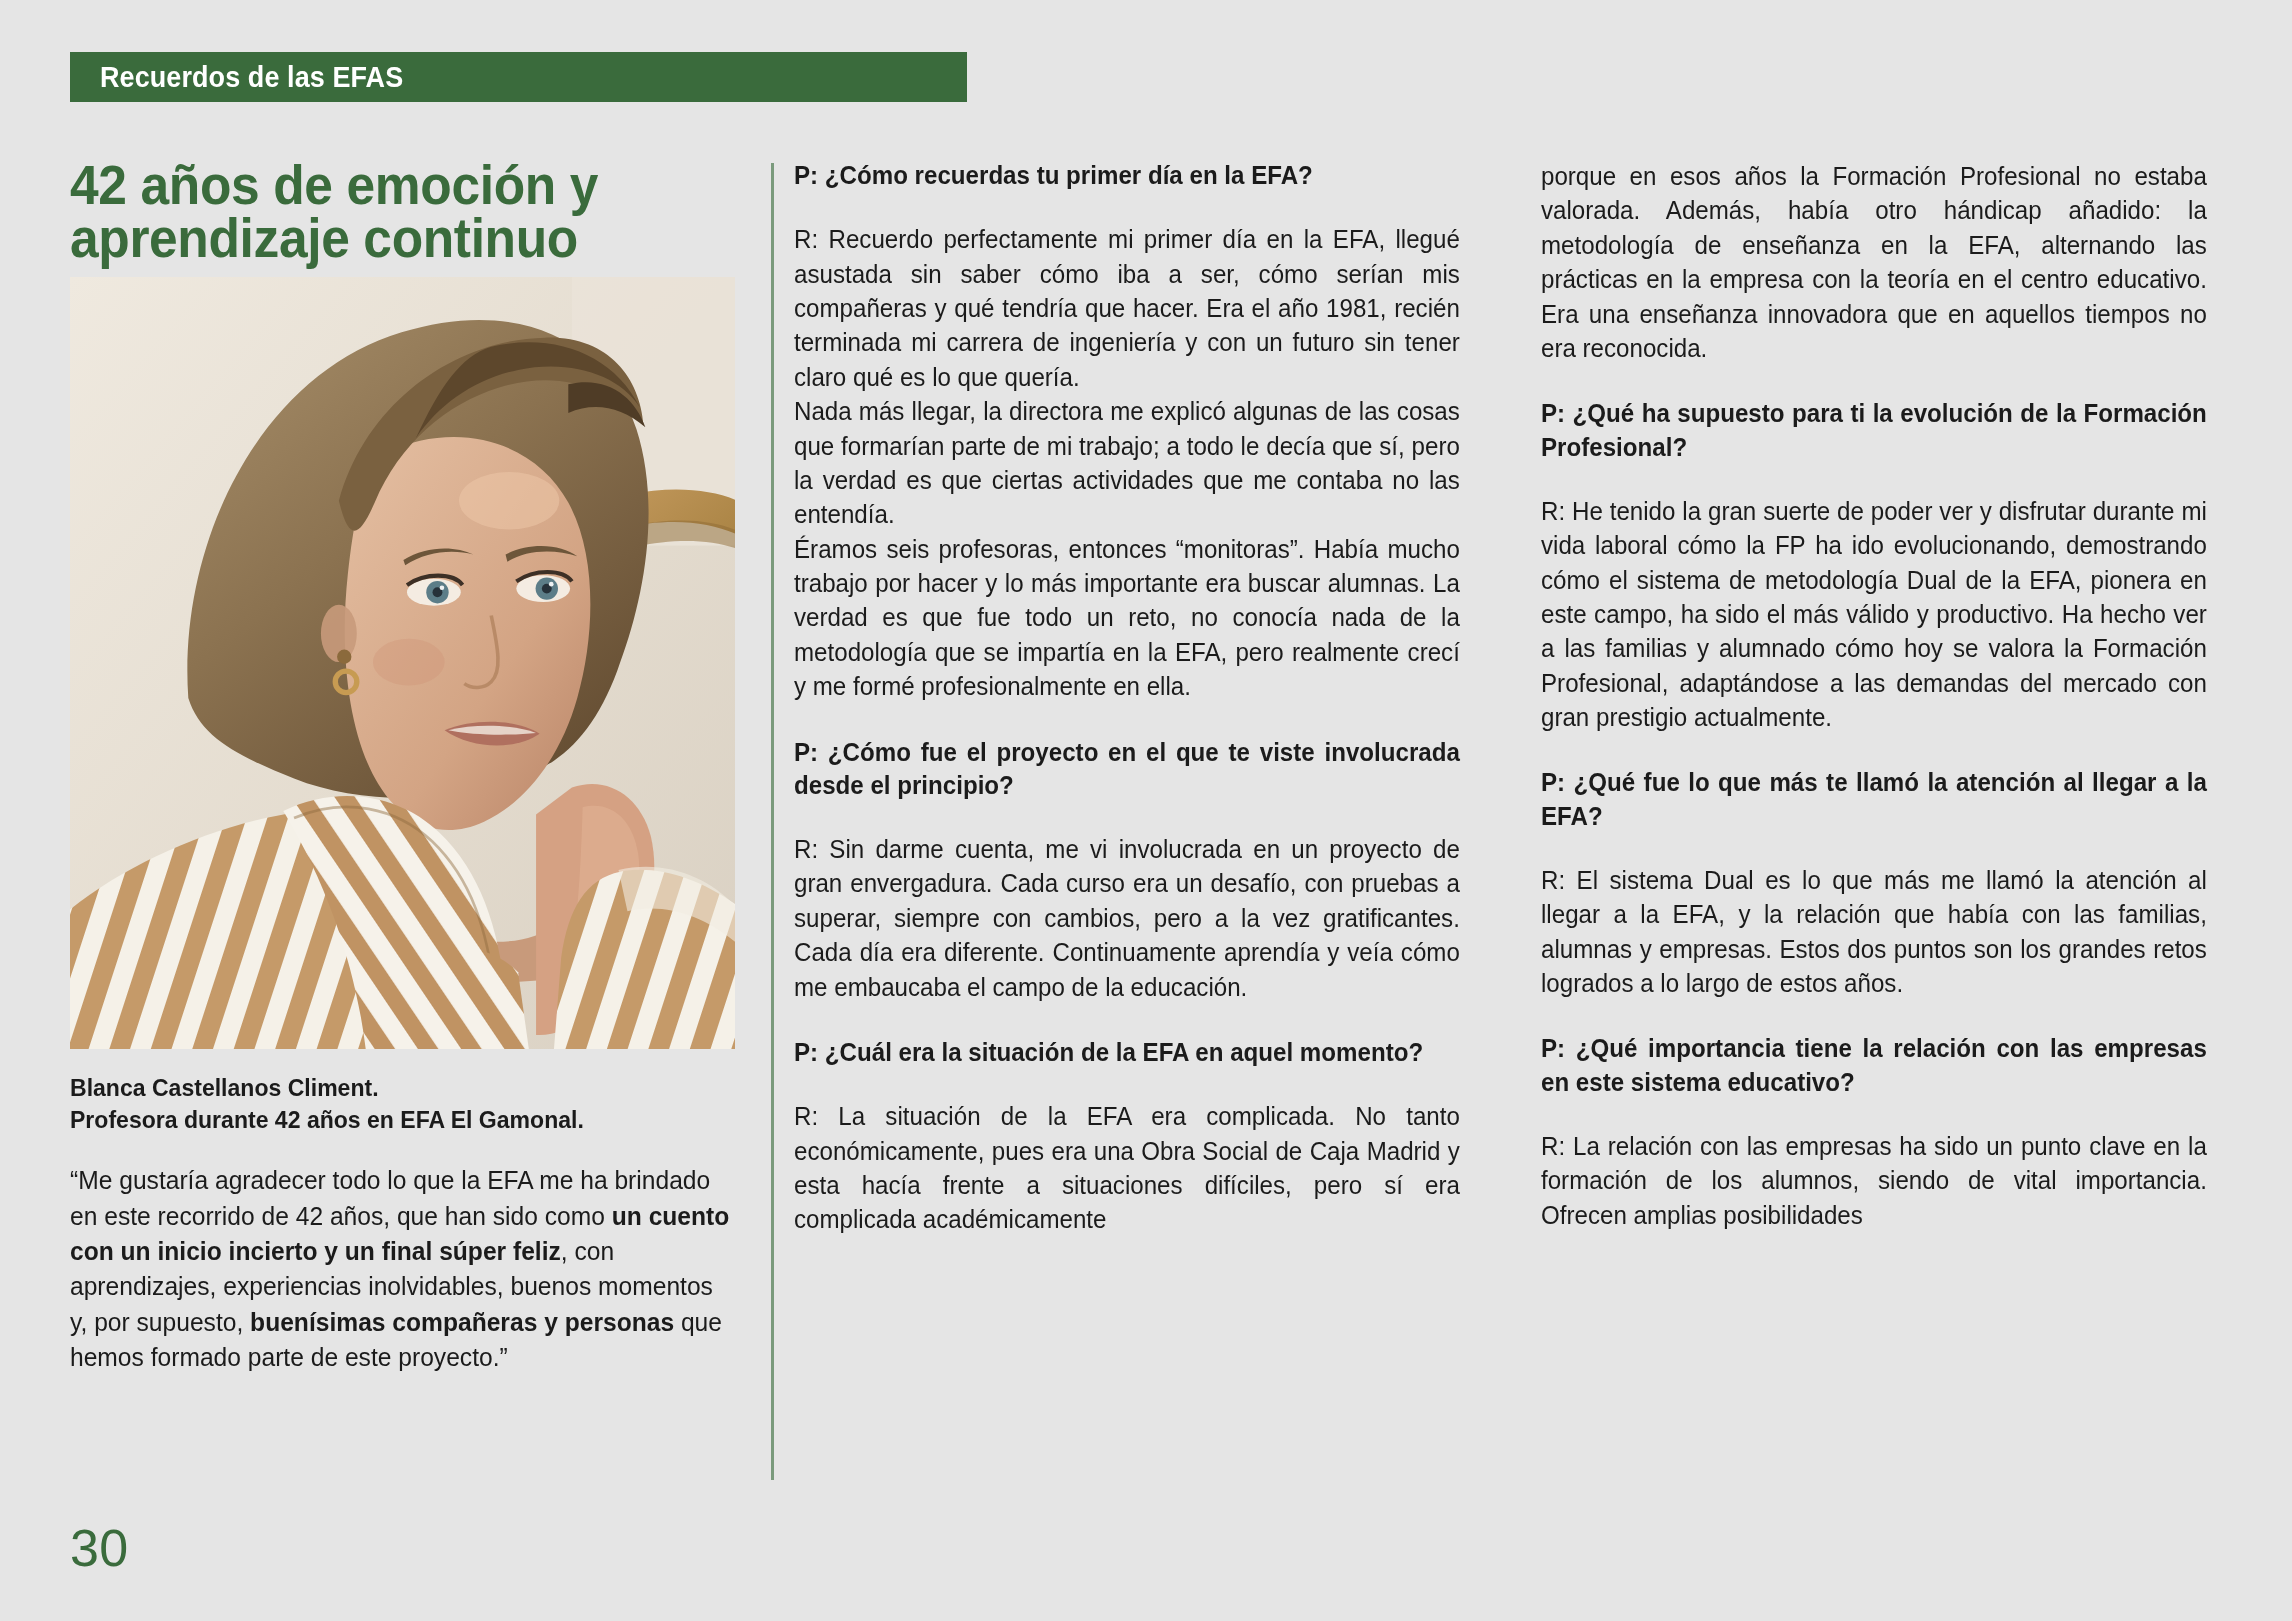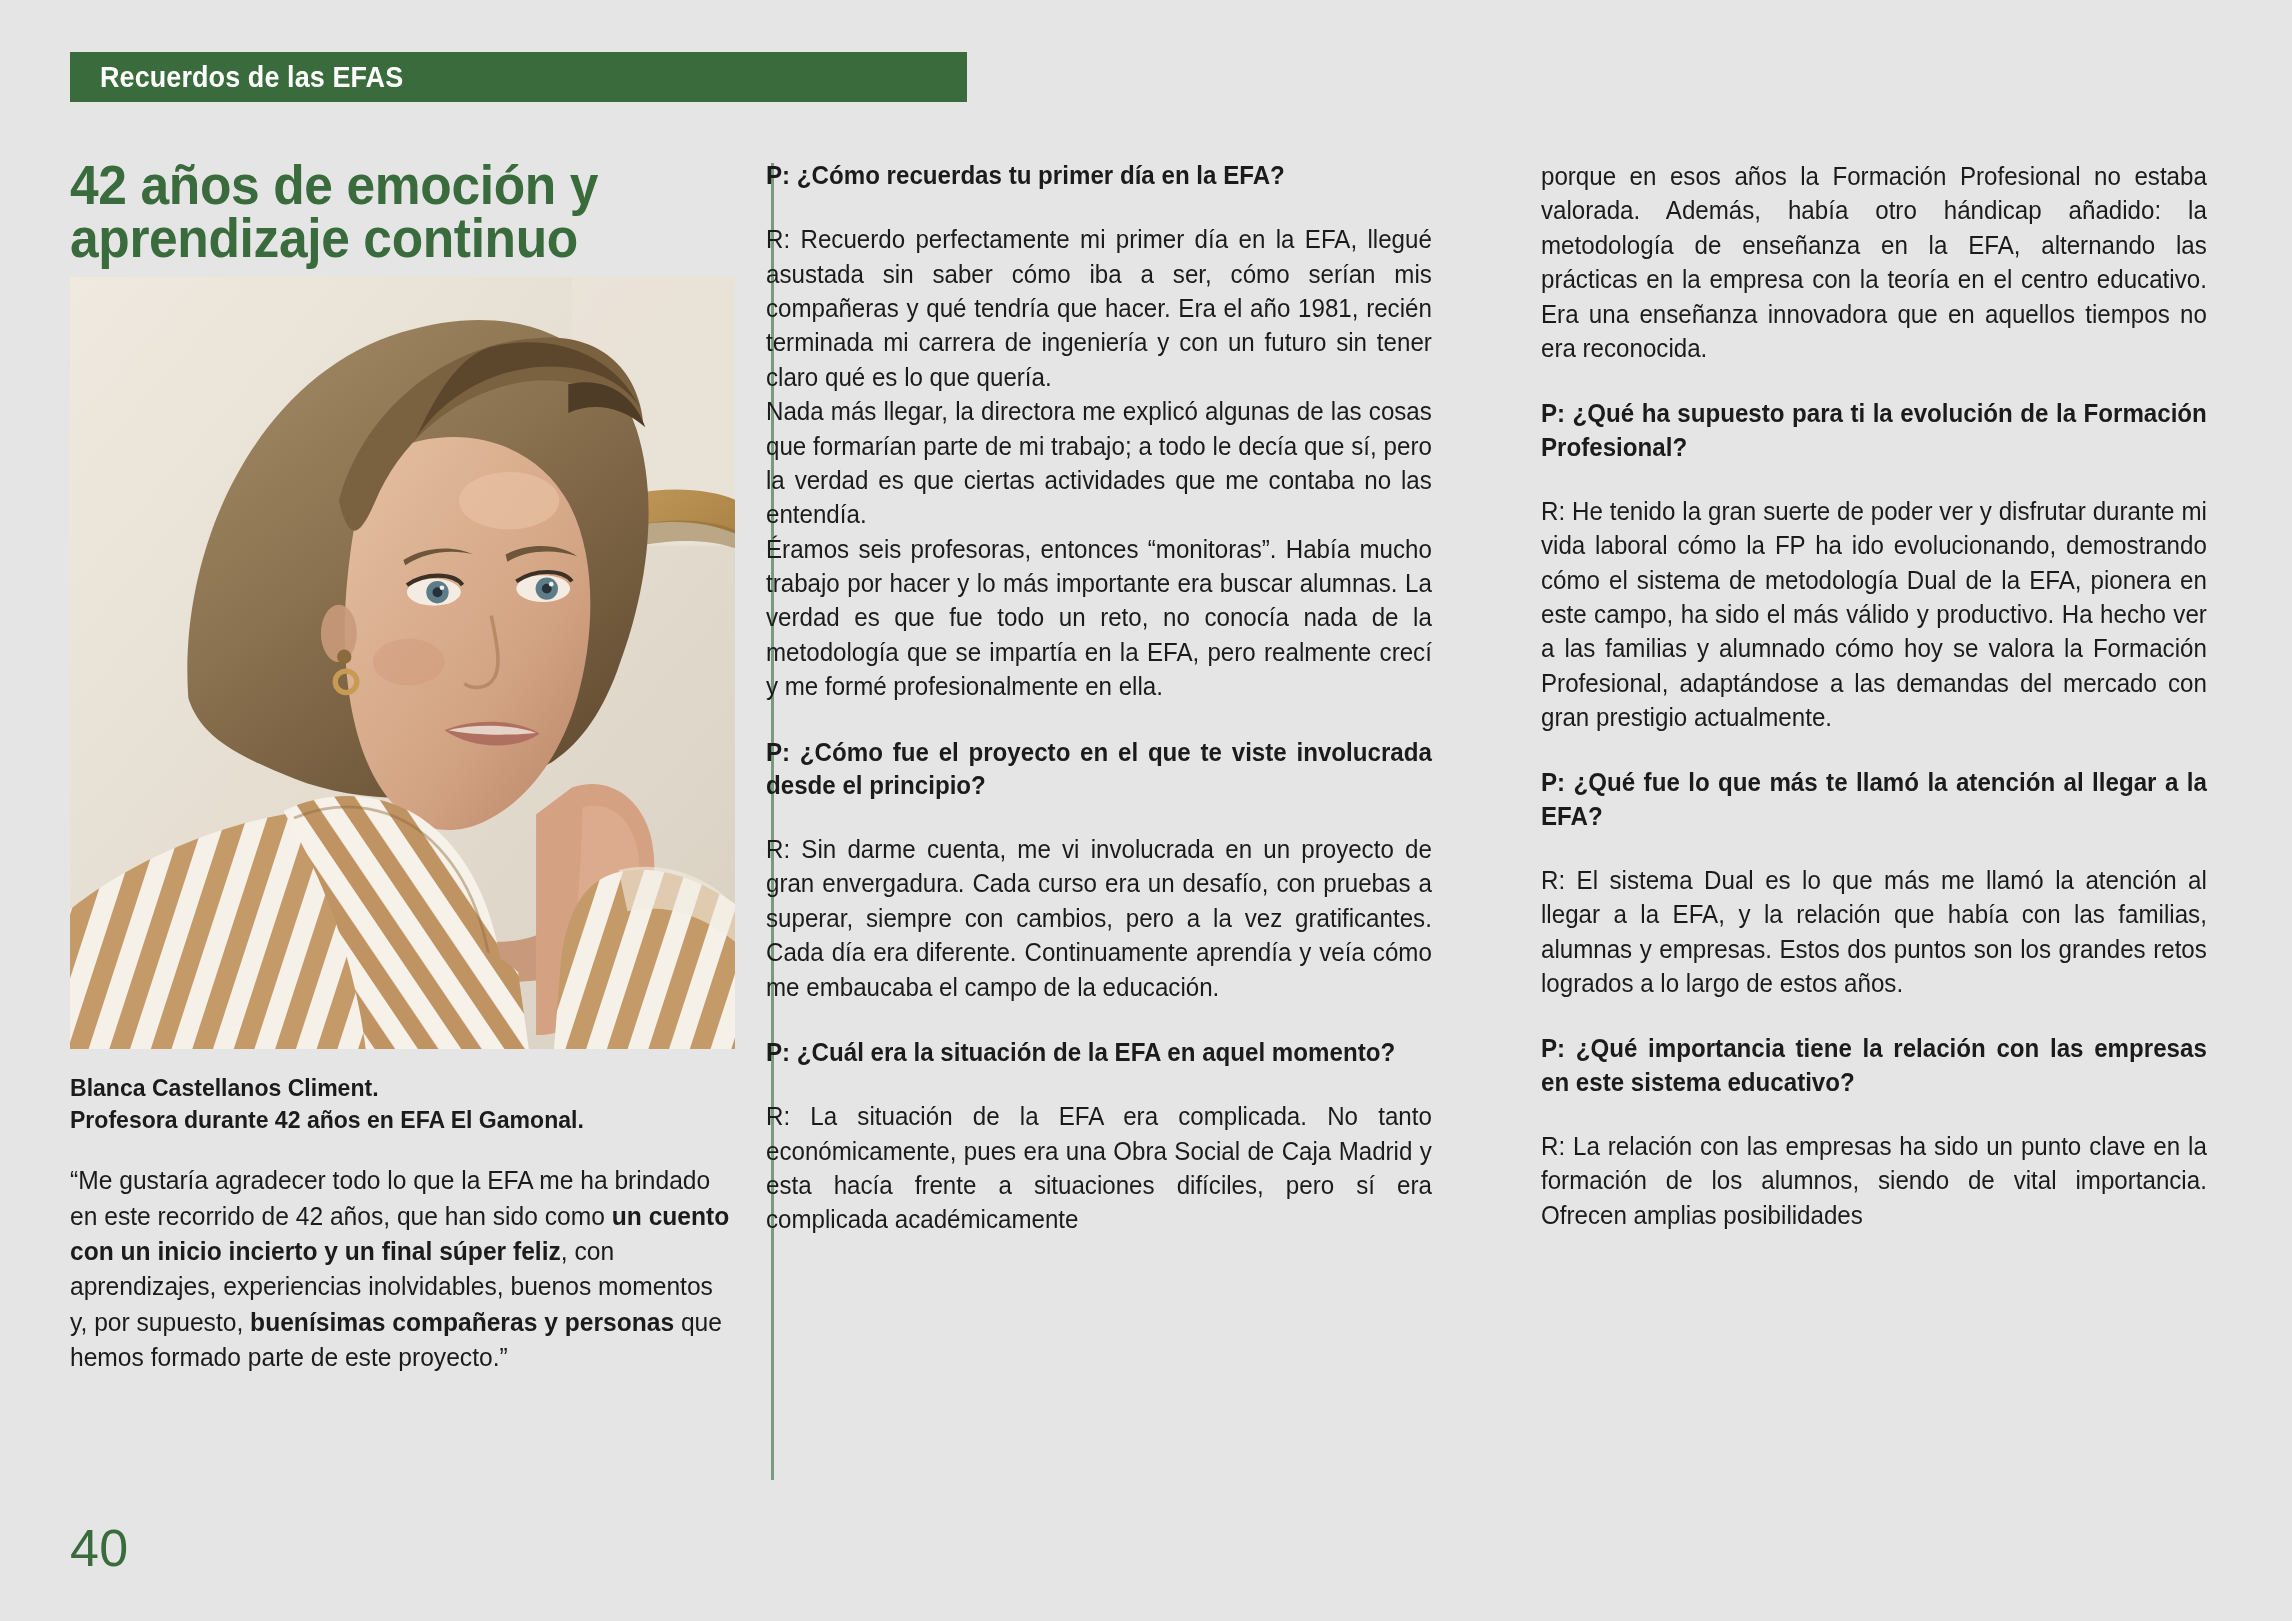--- a/index.html
+++ b/index.html
@@ -75,21 +75,21 @@
     height: 1317px;
     padding-left: 24px;
   }
 
   .col {
     position: absolute;
     top: 0;
     width: 690px;
   }
   .col-left   { left: 0px; }
-  .col-mid    { left: 696px; }
+  .col-mid    { left: 724px; }
   .col-right  { left: 1471px; }
 
   .divider {
     position: absolute;
     top: 3.6px;
     left: 701px;
     width: 2.7px;
     height: 1317px;
     background: #7a9a7c;
   }
@@ -364,16 +364,16 @@
       <div class="spacer-after-answer"></div>
 
       <div class="q">P: ¿Qué importancia tiene la relación con las empresas en este sistema educativo?</div>
       <div class="block-gap"></div>
 
       <div class="a lastline-left">R: La relación con las empresas ha sido un punto clave en la formación de los alumnos, siendo de vital importancia. Ofrecen amplias posibilidades</div>
     </div>
 
   </div>
 
-  <div class="page-number">40</div>
+  <div class="page-number">30</div>
 
 </div>
 
 
 </body></html>

